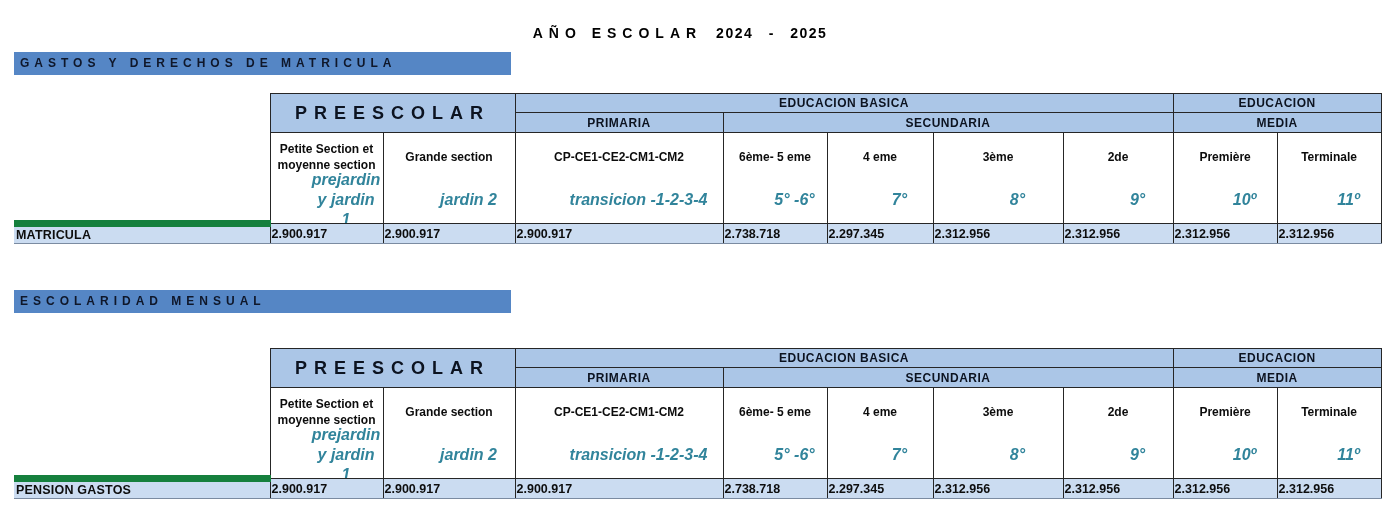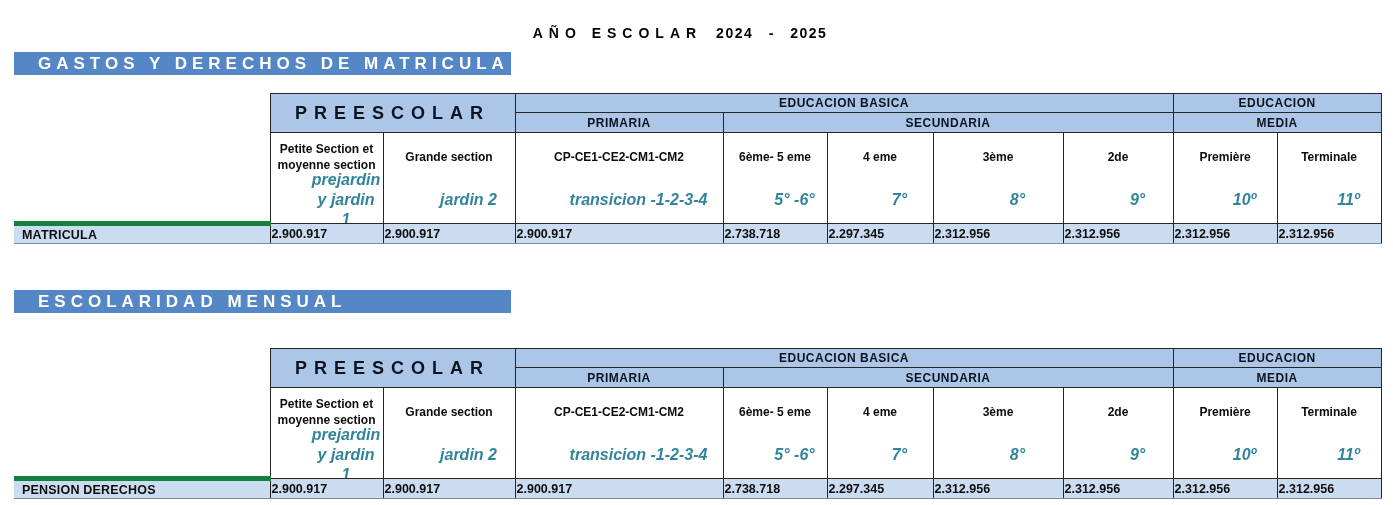--- a/index.html
+++ b/index.html
@@ -13,22 +13,22 @@
   body{font-family:"Liberation Sans",sans-serif;color:#0d0d0d;}
   .page{position:relative;width:1393px;height:505px;background:#fff;overflow:hidden;}
 
   .title{position:absolute;top:25px;left:0;width:1360px;text-align:center;
          font-size:14px;font-weight:bold;color:#000;}
   .title .t-main{letter-spacing:6px;margin-right:14px;}
   .title .t-years{letter-spacing:1.5px;word-spacing:10px;}
 
   .section-bar{position:absolute;left:14px;width:497px;height:23px;
                background:var(--accent_blue);
-               font-size:17px;font-weight:bold;color:#ffffff;
-               letter-spacing:5px;line-height:23px;padding-left:24px;
+               font-size:12px;font-weight:bold;color:#0f172a;
+               letter-spacing:5px;line-height:23px;padding-left:6px;
                box-sizing:border-box;white-space:nowrap;}
   .bar-1{top:52px;}
   .bar-2{top:290px;}
 
   table.fees{position:absolute;left:14px;border-collapse:collapse;table-layout:fixed;
              width:1367px;}
   .tbl-1{top:93px;}
   .tbl-2{top:348px;}
 
   td{box-sizing:border-box;overflow:hidden;}
@@ -44,21 +44,21 @@
            text-align:center;padding:0;vertical-align:top;}
   .grade-inner{display:flex;flex-direction:column;height:88px;}
   .g-label{flex:1;display:flex;align-items:center;justify-content:center;
            font-weight:bold;font-size:12px;line-height:1.3;color:#0c0c0c;padding:2px 1px 0 1px;}
   .g-sub{height:37px;display:flex;align-items:center;justify-content:center;
          font-weight:bold;font-style:italic;font-size:16px;line-height:1.25;
          color:var(--teal);padding:0 2px 3px 2px;margin-left:39px;}
 
   tr.fee-row td{background:var(--row_blue);height:20px;font-size:12.5px;font-weight:bold;
                 border-bottom:1.5px solid #7b8ba1;}
-  td.row-label{text-align:left;padding-left:8px;border-top:5px solid #15803d;
+  td.row-label{text-align:left;padding-left:2px;border-top:7px solid #15803d;
                border-left:none;letter-spacing:0.2px;}
   td.fee-val{text-align:left;padding-right:4px;
              border-left:1.5px solid var(--border_dark);
              border-right:1.5px solid var(--border_dark);
              border-top:1.5px solid var(--border_dark);margin-left:28px;}
 
   tr.r1{height:19px;} tr.r2{height:20px;} tr.r3{height:91px;} tr.fee-row{height:20px;}
 </style>
 </head>
 <body>
@@ -248,21 +248,21 @@
             </div>
           </td>
       <td class="grade">
             <div class="grade-inner">
               <div class="g-label">Terminale</div>
               <div class="g-sub">11º</div>
             </div>
           </td>
     </tr>
     <tr class="fee-row">
-      <td class="row-label">PENSION DERECHOS</td>
+      <td class="row-label">PENSION GASTOS</td>
       <td class="fee-val">2.900.917</td>
       <td class="fee-val">2.900.917</td>
       <td class="fee-val">2.900.917</td>
       <td class="fee-val">2.738.718</td>
       <td class="fee-val">2.297.345</td>
       <td class="fee-val">2.312.956</td>
       <td class="fee-val">2.312.956</td>
       <td class="fee-val">2.312.956</td>
       <td class="fee-val">2.312.956</td>
     </tr>

